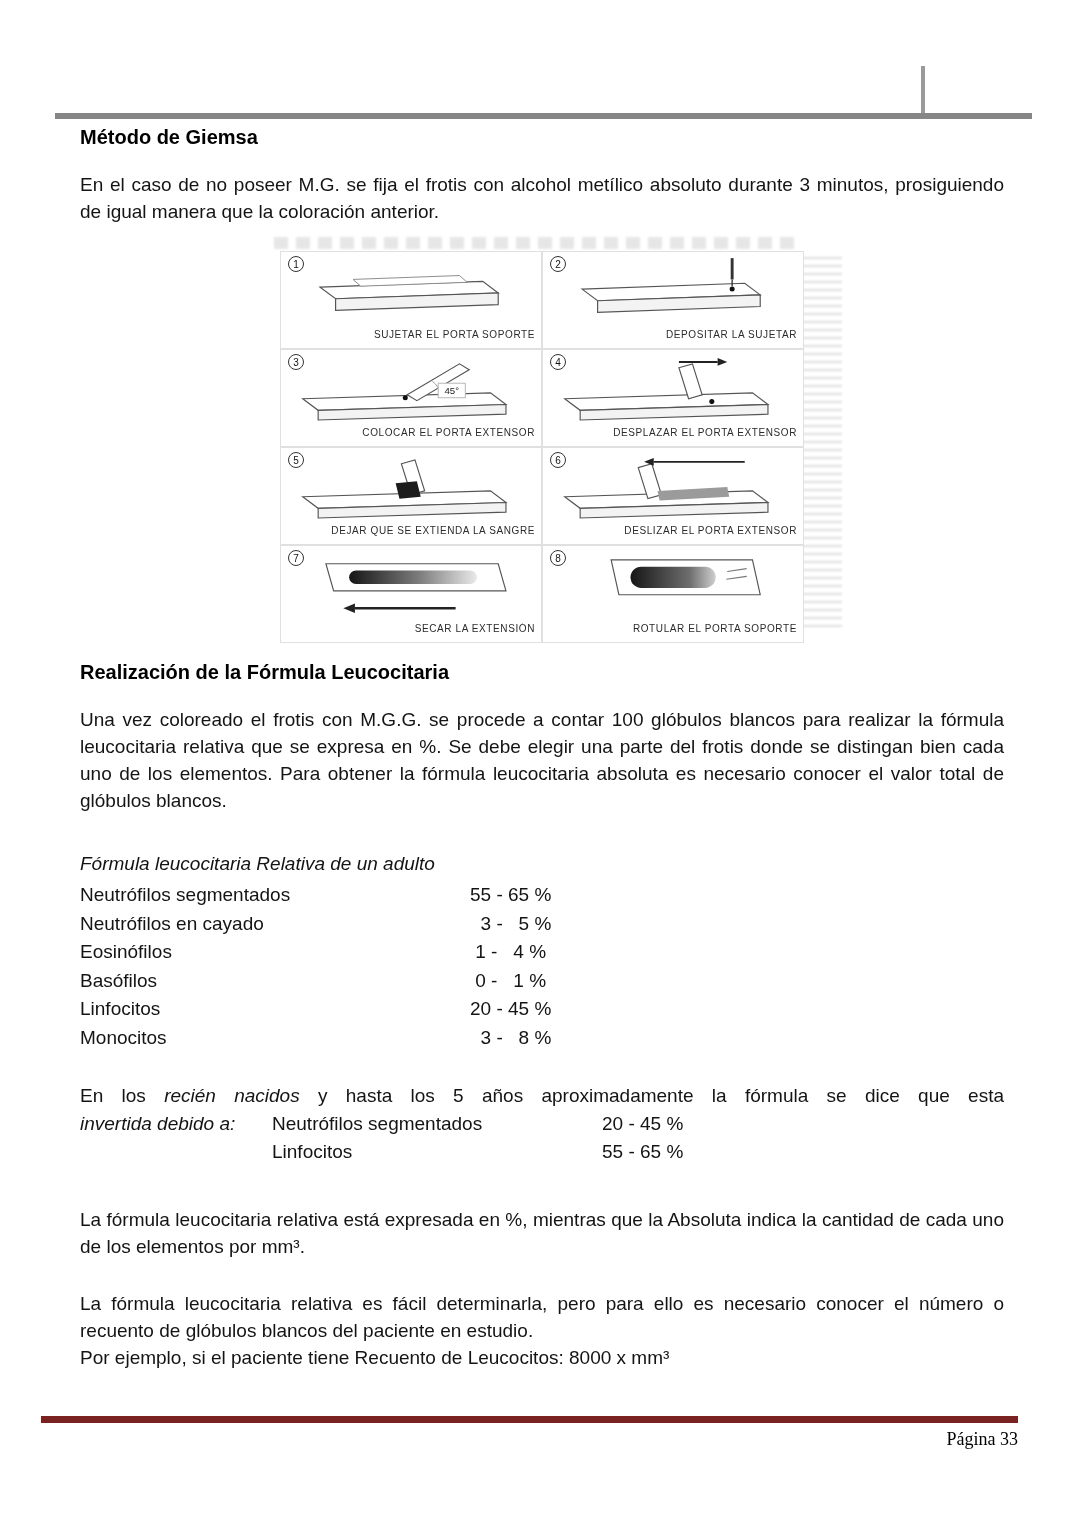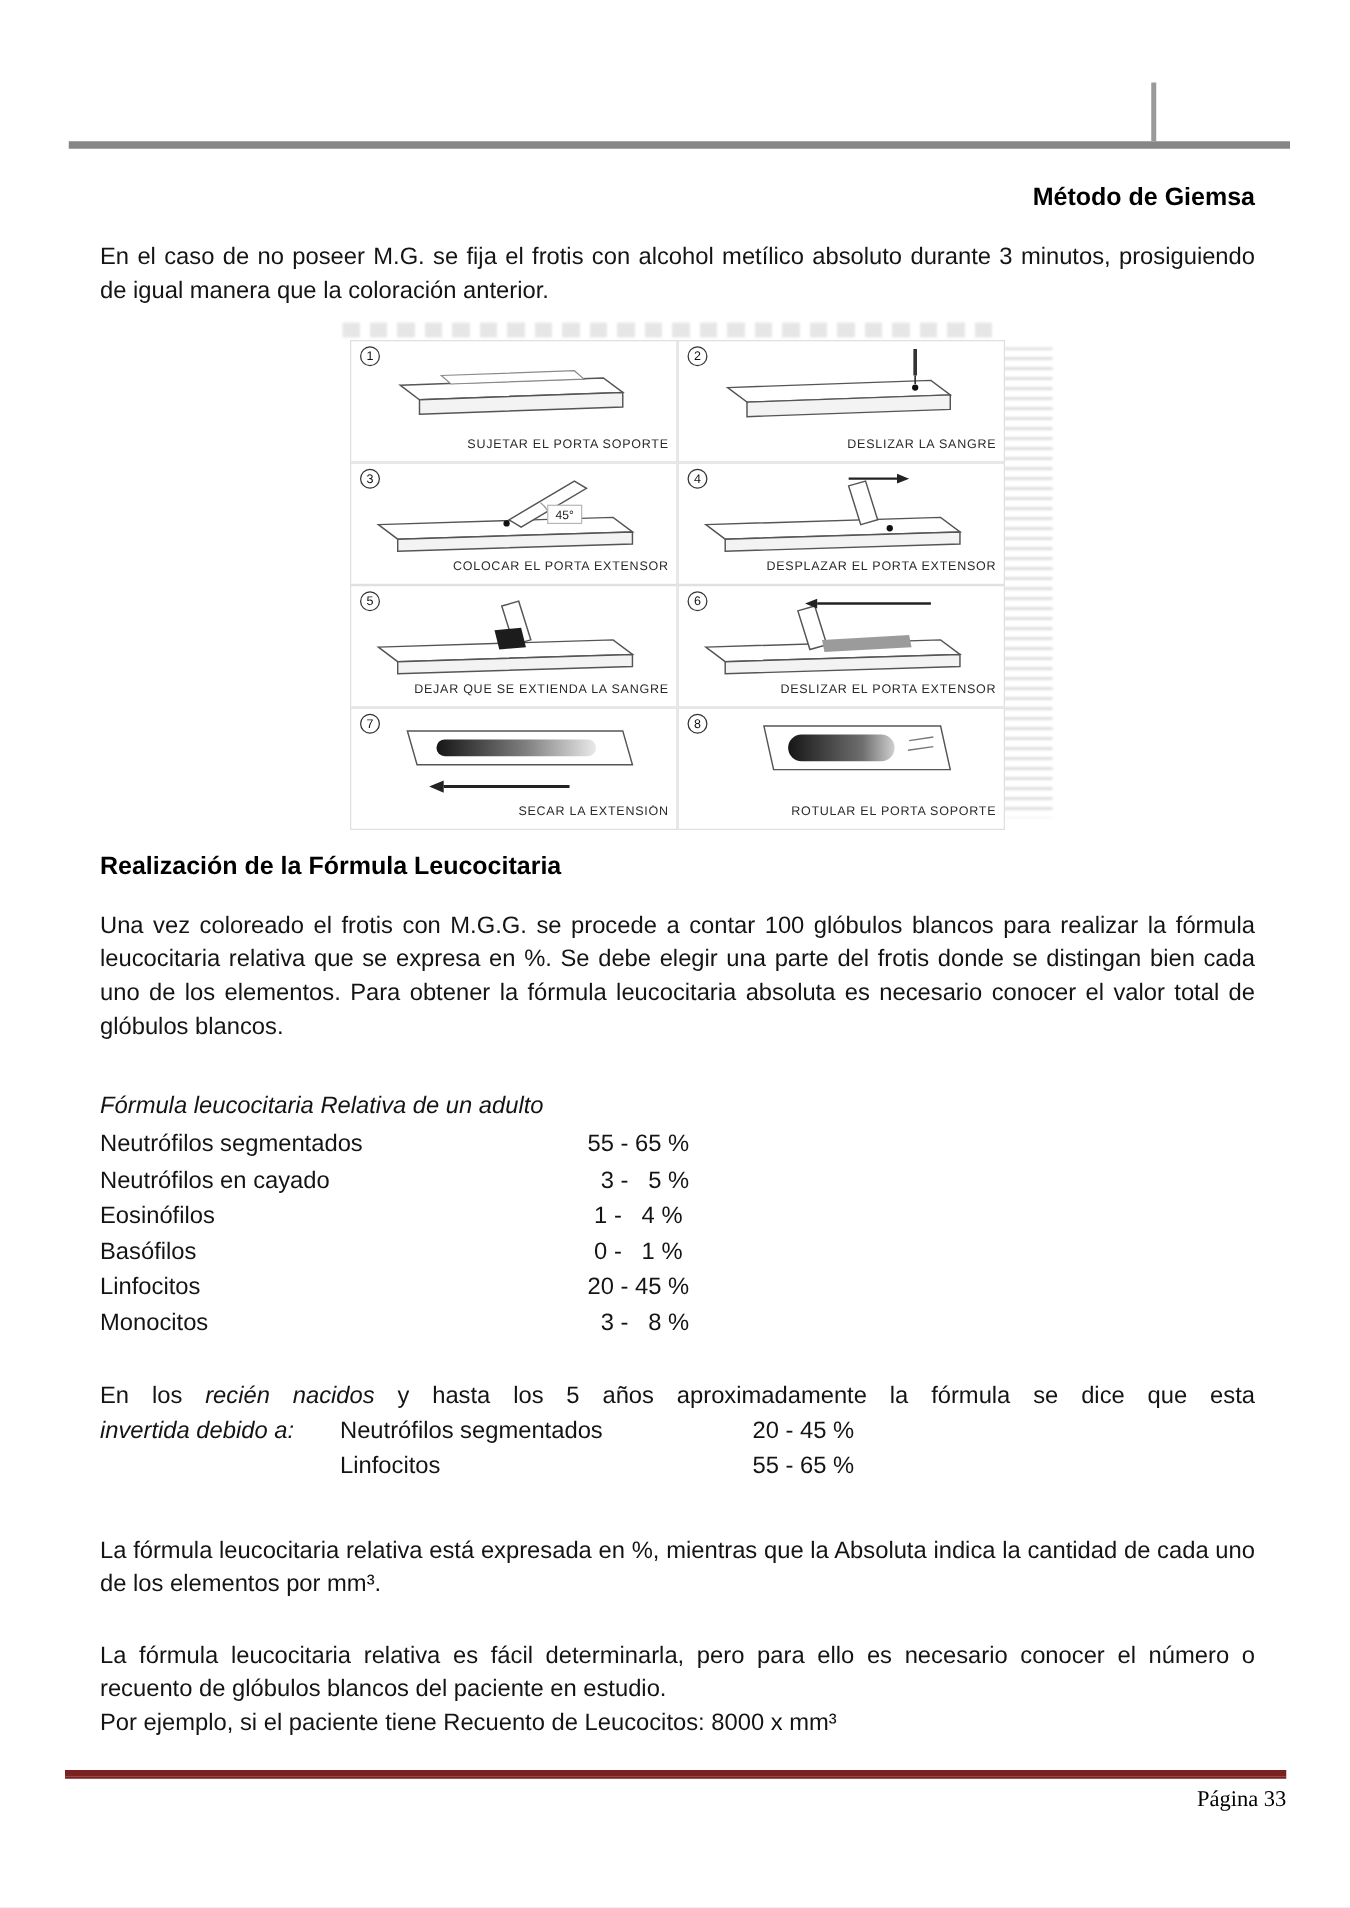--- a/index.html
+++ b/index.html
@@ -13,21 +13,21 @@
     color: #141414;
     overflow: hidden;
   }
   
   .header-rule { position:absolute; left:55px; top:113px; width:977px; height:6px; background:#868686; }
   .header-tick { position:absolute; left:921px; top:66px; width:4px; height:47px; background:#9a9a9a; }
 
   .content { position:absolute; left:80px; top:126px; width:924px; }
 
   h1.doc-h, h2.doc-h { font-size:20px; font-weight:bold; margin:0; color:#000; }
-  h1.doc-h { margin-top:21px;text-align:right; }
+  h1.doc-h { margin-top:0; }
   h2.doc-h { margin-top:18px; }
 
   p { font-size:19px; line-height:27px; margin:0; }
   .just { text-align: justify; }
   .p1 { margin-top:22px; }
   .p2 { margin-top:22px; }
   .p3 { margin-top:40px; }
   .p4 { margin-top:30px; }
   .p5 { }
 
@@ -65,21 +65,21 @@
 
   
   .nb { margin-top:30px; }
   .nb-line1 { text-align:justify; text-align-last:justify; line-height:28px; }
   .nb-row { display:flex; line-height:28px; font-size:19px; }
   .nb-label { width:192px; flex:none;font-style:italic; }
   .nb-name { display:inline-block; width:330px; }
   .nb-tr { line-height:28px; }
 
   
-  .footer { position:absolute; left:52px; top:1416px; width:977px; }
+  .footer { position:absolute; left:41px; top:1416px; width:977px; }
   .footer-rule { height:3px; border-top:5px solid #7a2121; border-bottom:2px solid #7a2121; }
   .footer-page { text-align:right; font-family:"Liberation Serif", serif; font-size:18px; color:#000; margin-top:6px; }
 
   em { font-style: italic; }
 </style>
 </head>
 <body>
 
 <div class="page">
 
@@ -113,21 +113,21 @@
           <span class="pnum">2</span>
           <div class="art">
             <svg viewBox="0 0 250 74">
               <polygon points="28,34 196,28 212,40 44,46" fill="#fff" stroke="#555" stroke-width="1.2"></polygon>
               <polygon points="44,46 212,40 212,52 44,58" fill="#f3f3f3" stroke="#555" stroke-width="1.2"></polygon>
               <line x1="183" y1="2" x2="183" y2="24" stroke="#333" stroke-width="3"></line>
               <line x1="183" y1="24" x2="183" y2="31" stroke="#333" stroke-width="1.4"></line>
               <circle cx="183" cy="34" r="2.6" fill="#111"></circle>
             </svg>
           </div>
-          <div class="cap">DESLIZAR LA SANGRE</div>
+          <div class="cap">DEPOSITAR LA SUJETAR</div>
         </div>
 
         <div class="panel">
           <span class="pnum">3</span>
           <div class="art">
             <svg viewBox="0 0 250 74">
               <polygon points="10,46 204,40 220,52 26,58" fill="#fff" stroke="#555" stroke-width="1.2"></polygon>
               <polygon points="26,58 220,52 220,62 26,68" fill="#f3f3f3" stroke="#555" stroke-width="1.2"></polygon>
               <polygon points="118,42 172,10 182,16 128,48" fill="#fff" stroke="#555" stroke-width="1.2"></polygon>
               <path d="M152,42 A20,20 0 0,0 144,28" stroke="#999" fill="none"></path>

